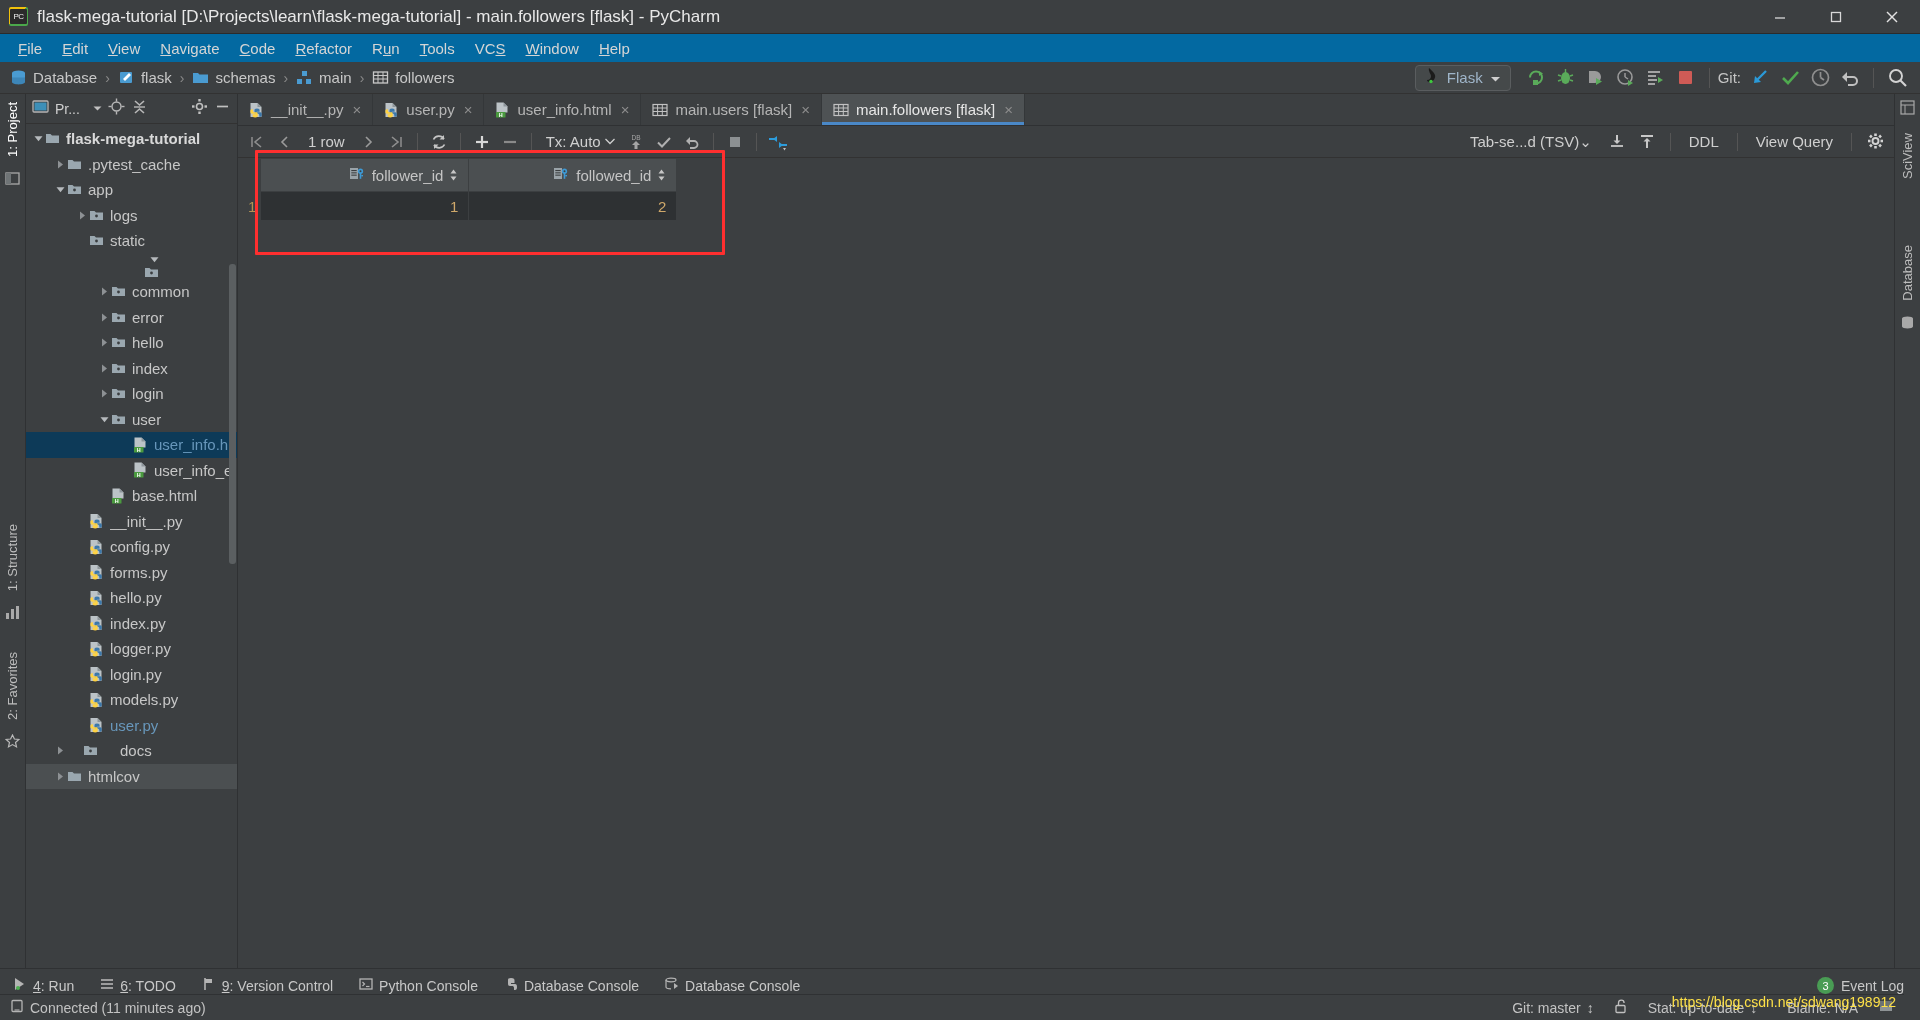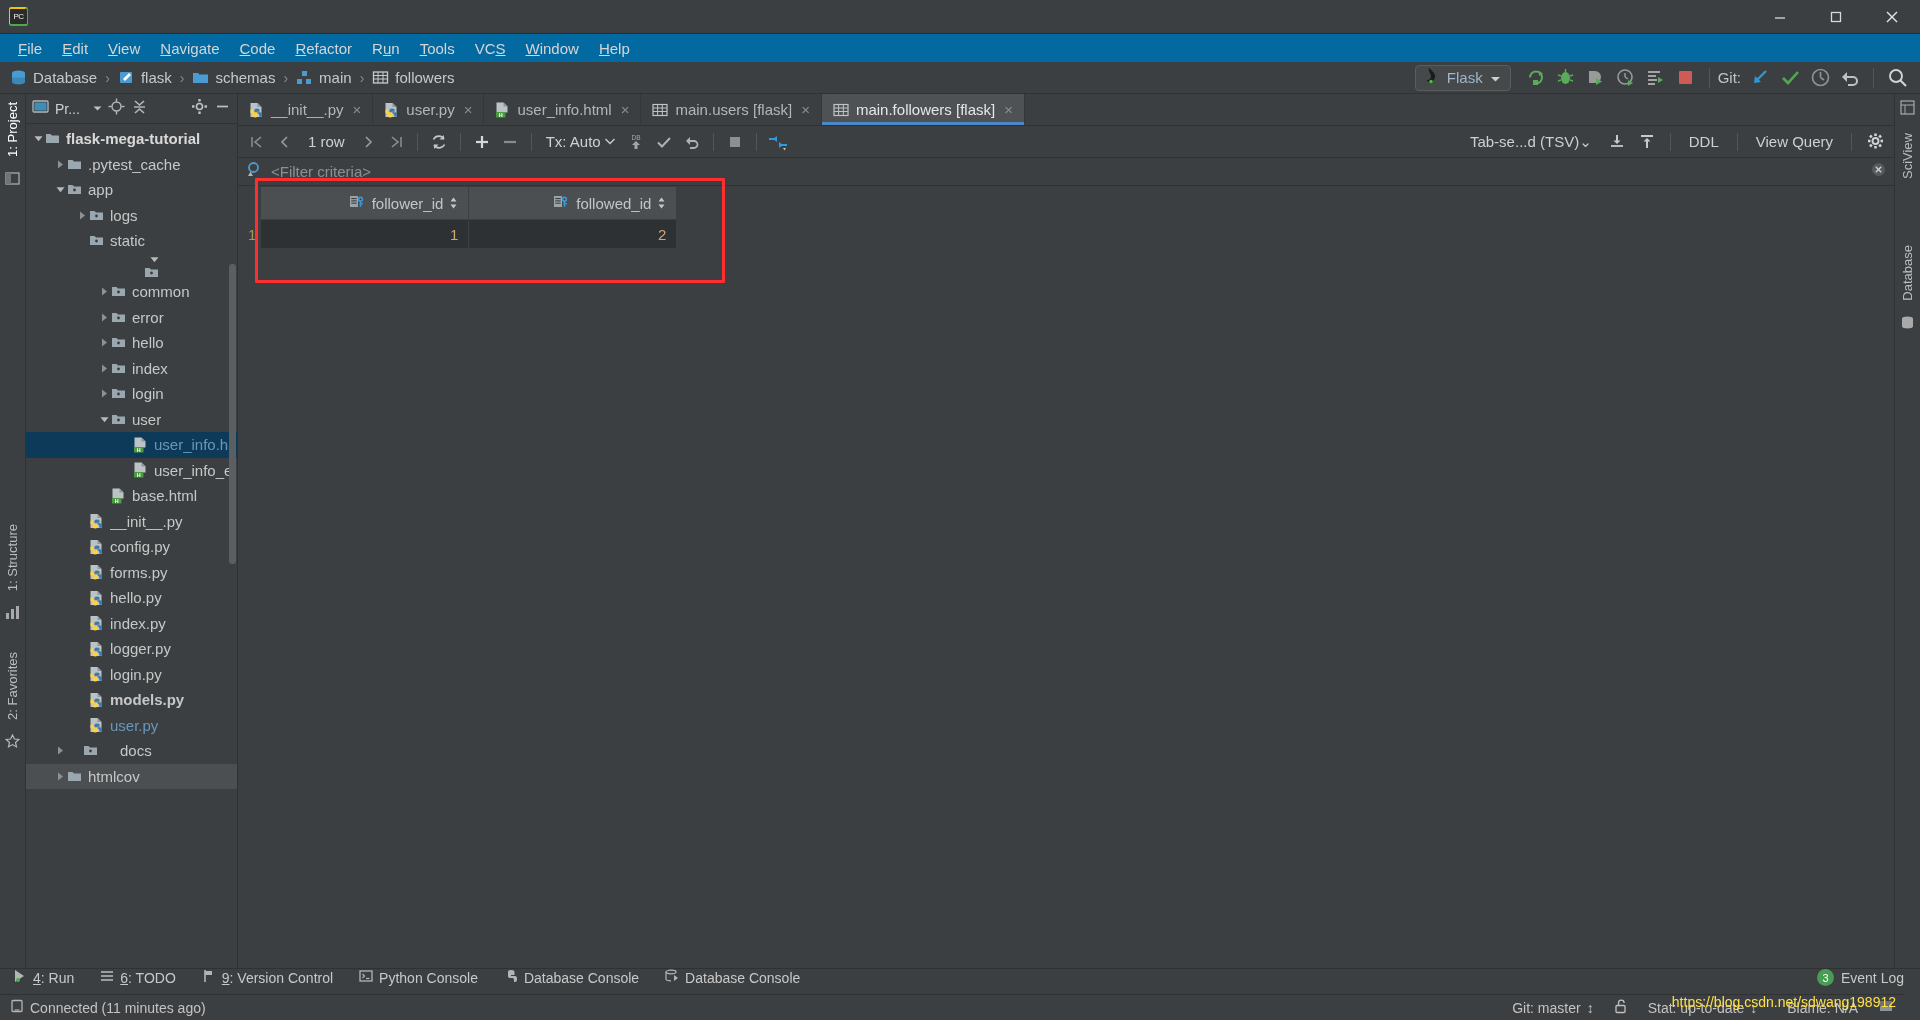--- a/index.html
+++ b/index.html
@@ -172,21 +172,21 @@
   .sort-arrows { display: inline-flex; flex-direction: column; line-height: 0; }
 
   .highlight-box {
     position: absolute; border: 3px solid #ff2f2f; pointer-events: none;
     border-radius: 1px;
   }
 
   
   .toolwin-bar {
     position: absolute; left: 0; right: 0; bottom: 26px; height: 26px;
-    background: #3c3f41; display: flex; align-items: flex-start; gap: 0;
+    background: #3c3f41; display: flex; align-items: flex-end; gap: 0;
     border-top: 1px solid #2f3133; font-size: 14px; color: #c8c8c8;
   }
   .twb-item { display: flex; align-items: center; gap: 6px; padding: 0 13px; white-space: nowrap; }
   .twb-right { margin-left: auto; display: flex; align-items: center; padding-right: 16px; gap: 7px; }
   .badge {
     width: 17px; height: 17px; border-radius: 50%; background: #499c54; color: #fff;
     font-size: 11px; display: flex; align-items: center; justify-content: center;
   }
   .statusbar {
     position: absolute; left: 0; right: 16px; bottom: 0; height: 26px;
@@ -200,20 +200,21 @@
     pointer-events: none; white-space: nowrap;
   }
 </style>
 </head>
 <body>
 
 <div id="app">
 
   <div class="titlebar">
     <div class="title-icon"></div>
+    <div class="title-text">flask-mega-tutorial [D:\Projects\learn\flask-mega-tutorial] - main.followers [flask] - PyCharm</div>
     <div class="win-controls">
       <div class="win-btn">
         <svg width="14" height="14" viewBox="0 0 14 14">
             <line x1="2" y1="8" x2="12" y2="8" stroke="#d8d8d8" stroke-width="1.3"></line>
           </svg>
       </div>
       <div class="win-btn">
         <svg width="14" height="14" viewBox="0 0 14 14">
             <rect x="2.5" y="2.5" width="9" height="9" fill="none" stroke="#d8d8d8" stroke-width="1.3"></rect>
           </svg>
@@ -757,21 +758,21 @@
           <span class="icon">
             <svg width="15" height="16" viewBox="0 0 15 16">
               <path d="M1.5 1h7l4 4v10h-11z" fill="#bcc3c7"></path>
               <path d="M8.5 1l4 4h-4z" fill="#8d969b"></path>
               <path d="M8 6.5c2.2 0 2.6.8 2.6 2v1.2H7.8v.6h3.4c1.2 0 1.6.8 1.6 2.2s-.4 2.3-1.6 2.3h-.9v-1.4c0-1.1-.6-1.6-1.6-1.6H7c-1.1 0-1.5-.6-1.5-1.9V8.5c0-1.2.4-2 2.5-2z" fill="#3c78aa"></path>
               <path d="M6.2 15.5c-2.2 0-2.6-.8-2.6-2v-1.2h2.8v-.6H3c-1.2 0-1.6-.8-1.6-2.2S1.8 7.2 3 7.2h.9v1.4c0 1.1.6 1.6 1.6 1.6h1.7c1.1 0 1.5.6 1.5 1.9v1.4c0 1.2-.4 2-2.5 2z" fill="#ffd343"></path>
             </svg>
           </span>
           <span class="tree-label">login.py</span>
         </div>
-        <div class="tree-row" style="padding-left: 50px; font-weight: bold;">
+        <div class="tree-row" style="padding-left: 50px;">
           <span class="arrow"></span>
           <span class="icon">
             <svg width="15" height="16" viewBox="0 0 15 16">
               <path d="M1.5 1h7l4 4v10h-11z" fill="#bcc3c7"></path>
               <path d="M8.5 1l4 4h-4z" fill="#8d969b"></path>
               <path d="M8 6.5c2.2 0 2.6.8 2.6 2v1.2H7.8v.6h3.4c1.2 0 1.6.8 1.6 2.2s-.4 2.3-1.6 2.3h-.9v-1.4c0-1.1-.6-1.6-1.6-1.6H7c-1.1 0-1.5-.6-1.5-1.9V8.5c0-1.2.4-2 2.5-2z" fill="#3c78aa"></path>
               <path d="M6.2 15.5c-2.2 0-2.6-.8-2.6-2v-1.2h2.8v-.6H3c-1.2 0-1.6-.8-1.6-2.2S1.8 7.2 3 7.2h.9v1.4c0 1.1.6 1.6 1.6 1.6h1.7c1.1 0 1.5.6 1.5 1.9v1.4c0 1.2-.4 2-2.5 2z" fill="#ffd343"></path>
             </svg>
           </span>
           <span class="tree-label">models.py</span>
@@ -1007,36 +1008,20 @@
                 <line x1="4" y1="3.5" x2="5.8" y2="5.3"></line>
                 <line x1="13.2" y1="12.7" x2="15" y2="14.5"></line>
                 <line x1="15" y1="3.5" x2="13.2" y2="5.3"></line>
                 <line x1="5.8" y1="12.7" x2="4" y2="14.5"></line>
               </g>
             </svg>
         </div>
       </div>
     </div>
 
-    <div class="filter-row">
-      <span>
-        <svg width="17" height="17" viewBox="0 0 17 17">
-            <circle cx="7.5" cy="6.5" r="4.5" fill="none" stroke="#4a9bd1" stroke-width="1.8"></circle>
-            <path d="M4.5 10.5L2 15h5z" fill="#b3b3b3"></path>
-          </svg>
-      </span>
-      <span class="filter-placeholder">&lt;Filter criteria&gt;</span>
-      <span class="filter-close">
-        <svg width="15" height="15" viewBox="0 0 15 15">
-            <circle cx="7.5" cy="7.5" r="6.5" fill="#555a5c"></circle>
-            <line x1="4.8" y1="4.8" x2="10.2" y2="10.2" stroke="#cfcfcf" stroke-width="1.4"></line>
-            <line x1="10.2" y1="4.8" x2="4.8" y2="10.2" stroke="#cfcfcf" stroke-width="1.4"></line>
-          </svg>
-      </span>
-    </div>
 
     <div class="grid-wrap">
       <table class="dbgrid" id="dbgrid">
           <thead>
             <tr>
               <th class="rowhdr"></th>
               <th class="col-w1">
                 <span class="th-inner">
                   <span><svg width="17" height="15" viewBox="0 0 17 15">
                       <rect x="1" y="2" width="8" height="11" fill="#9aa3a8"></rect>

